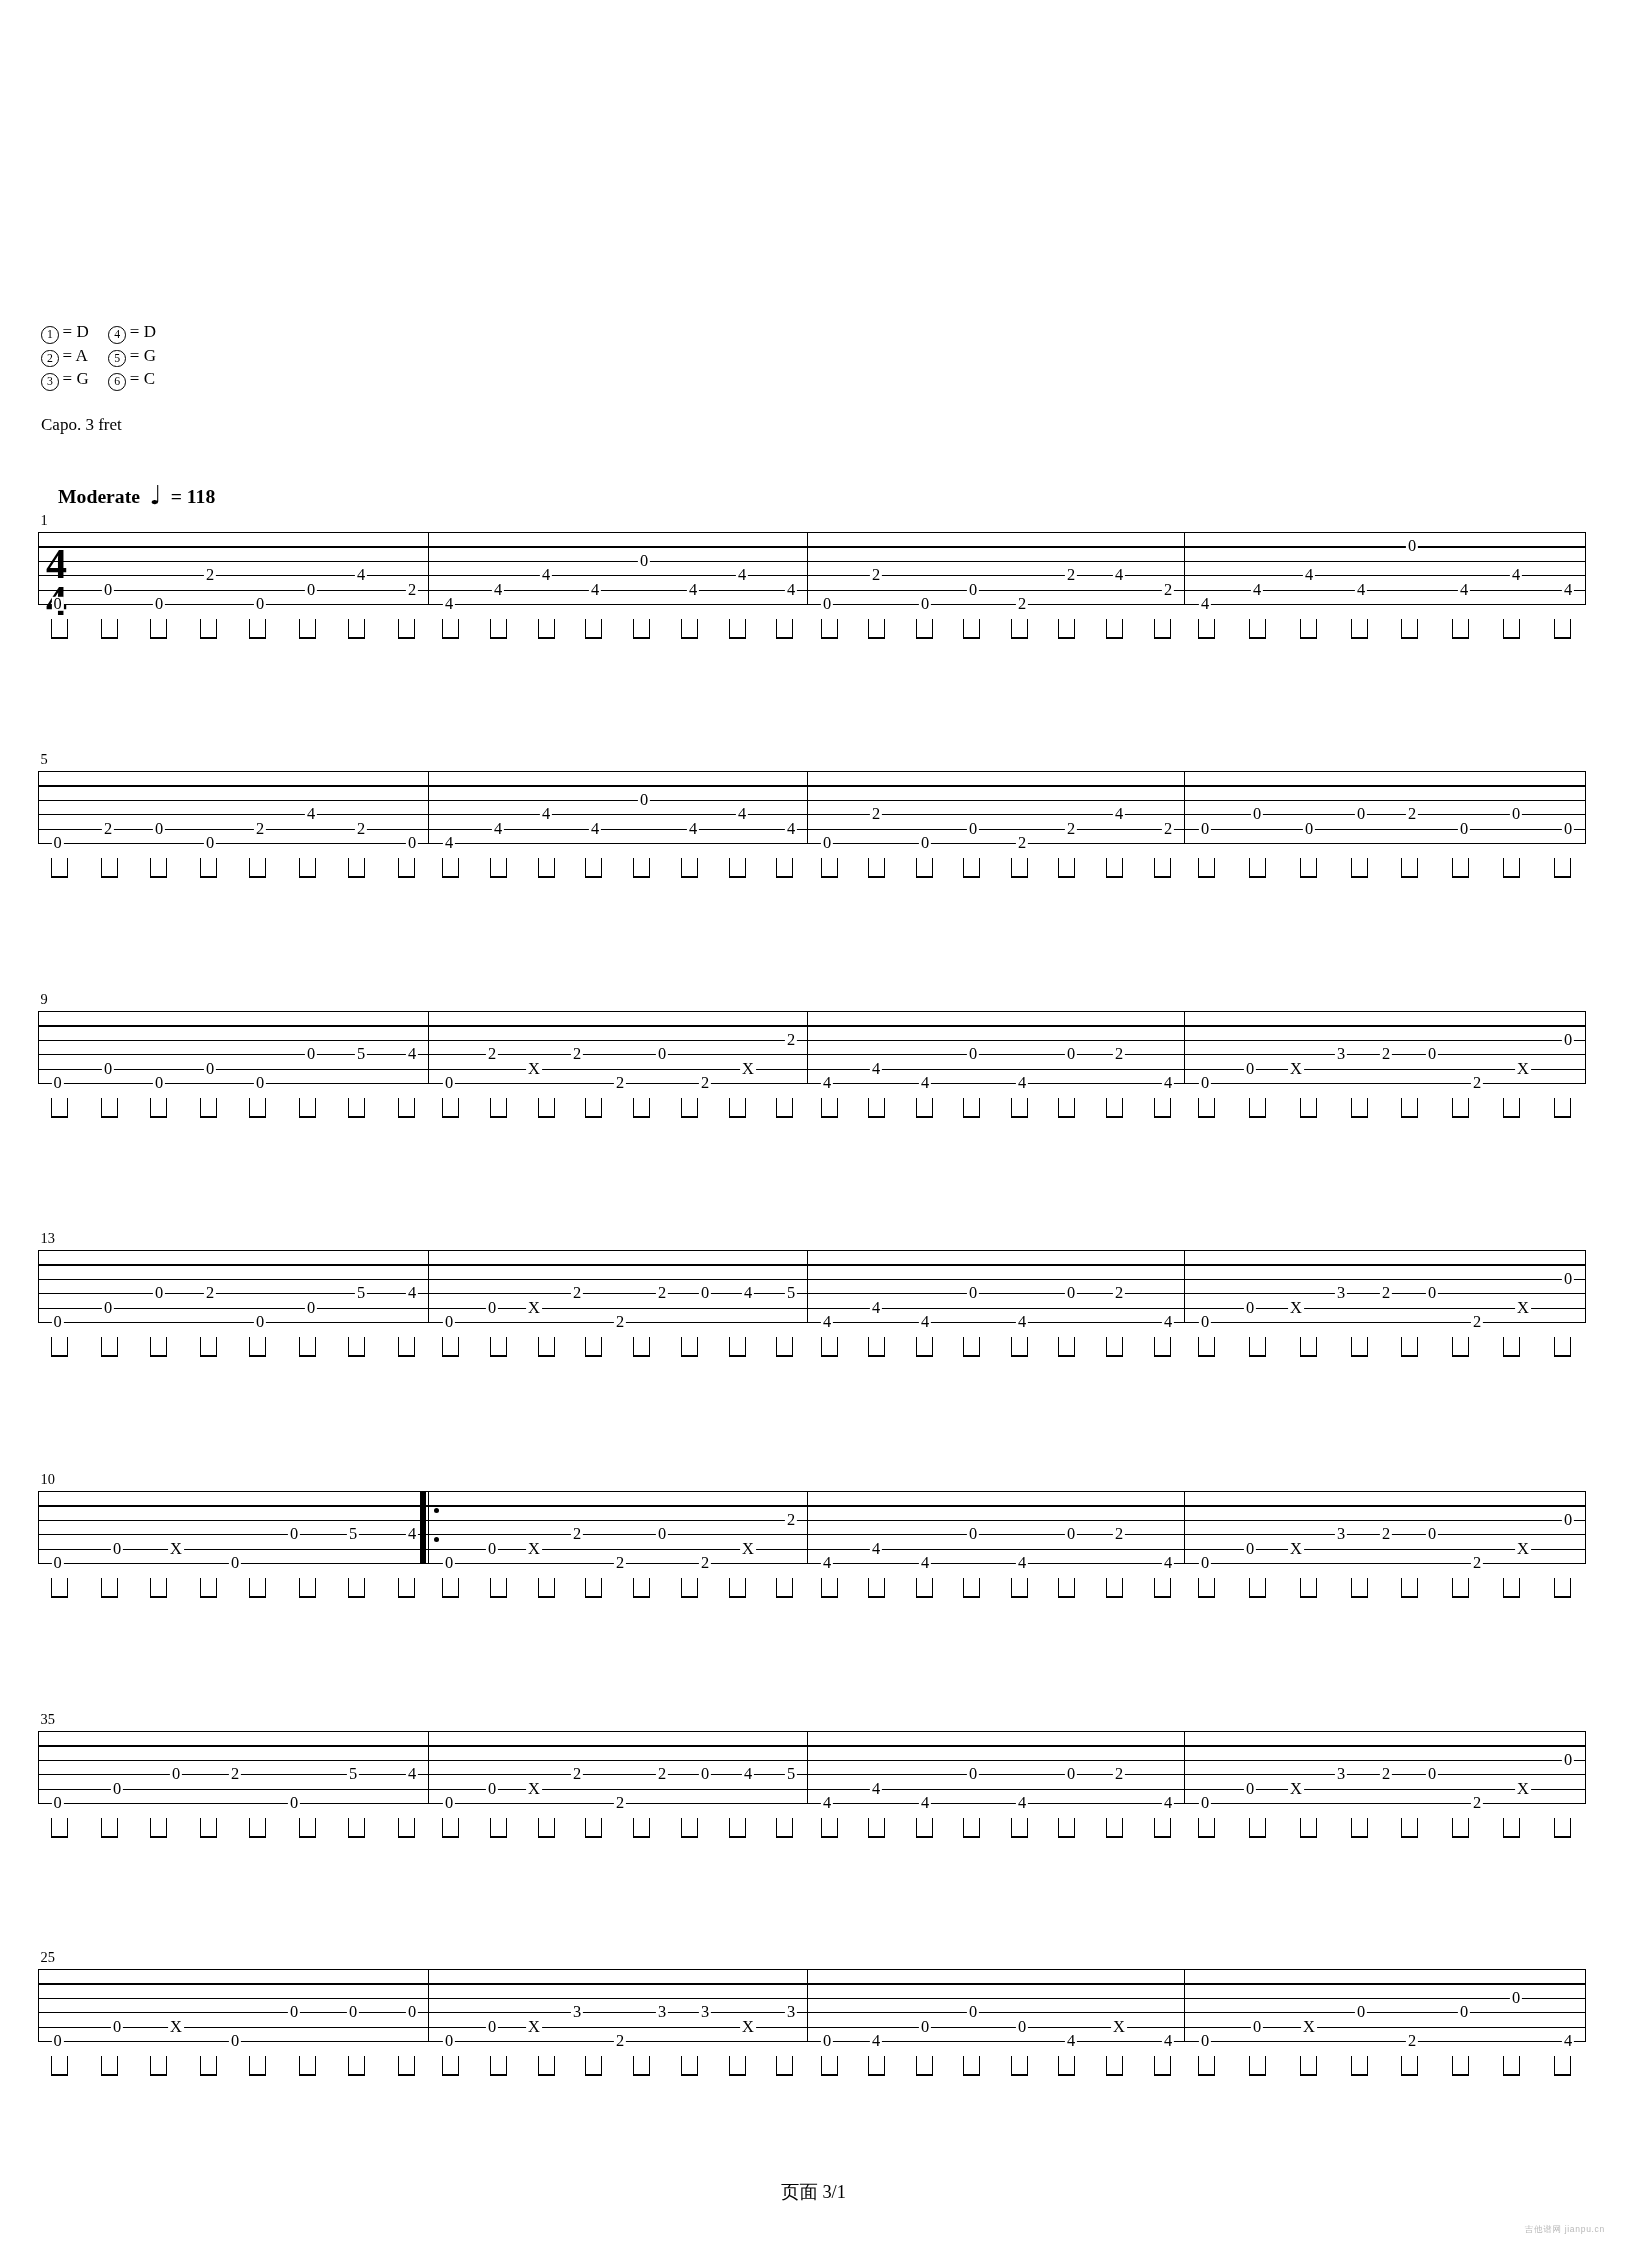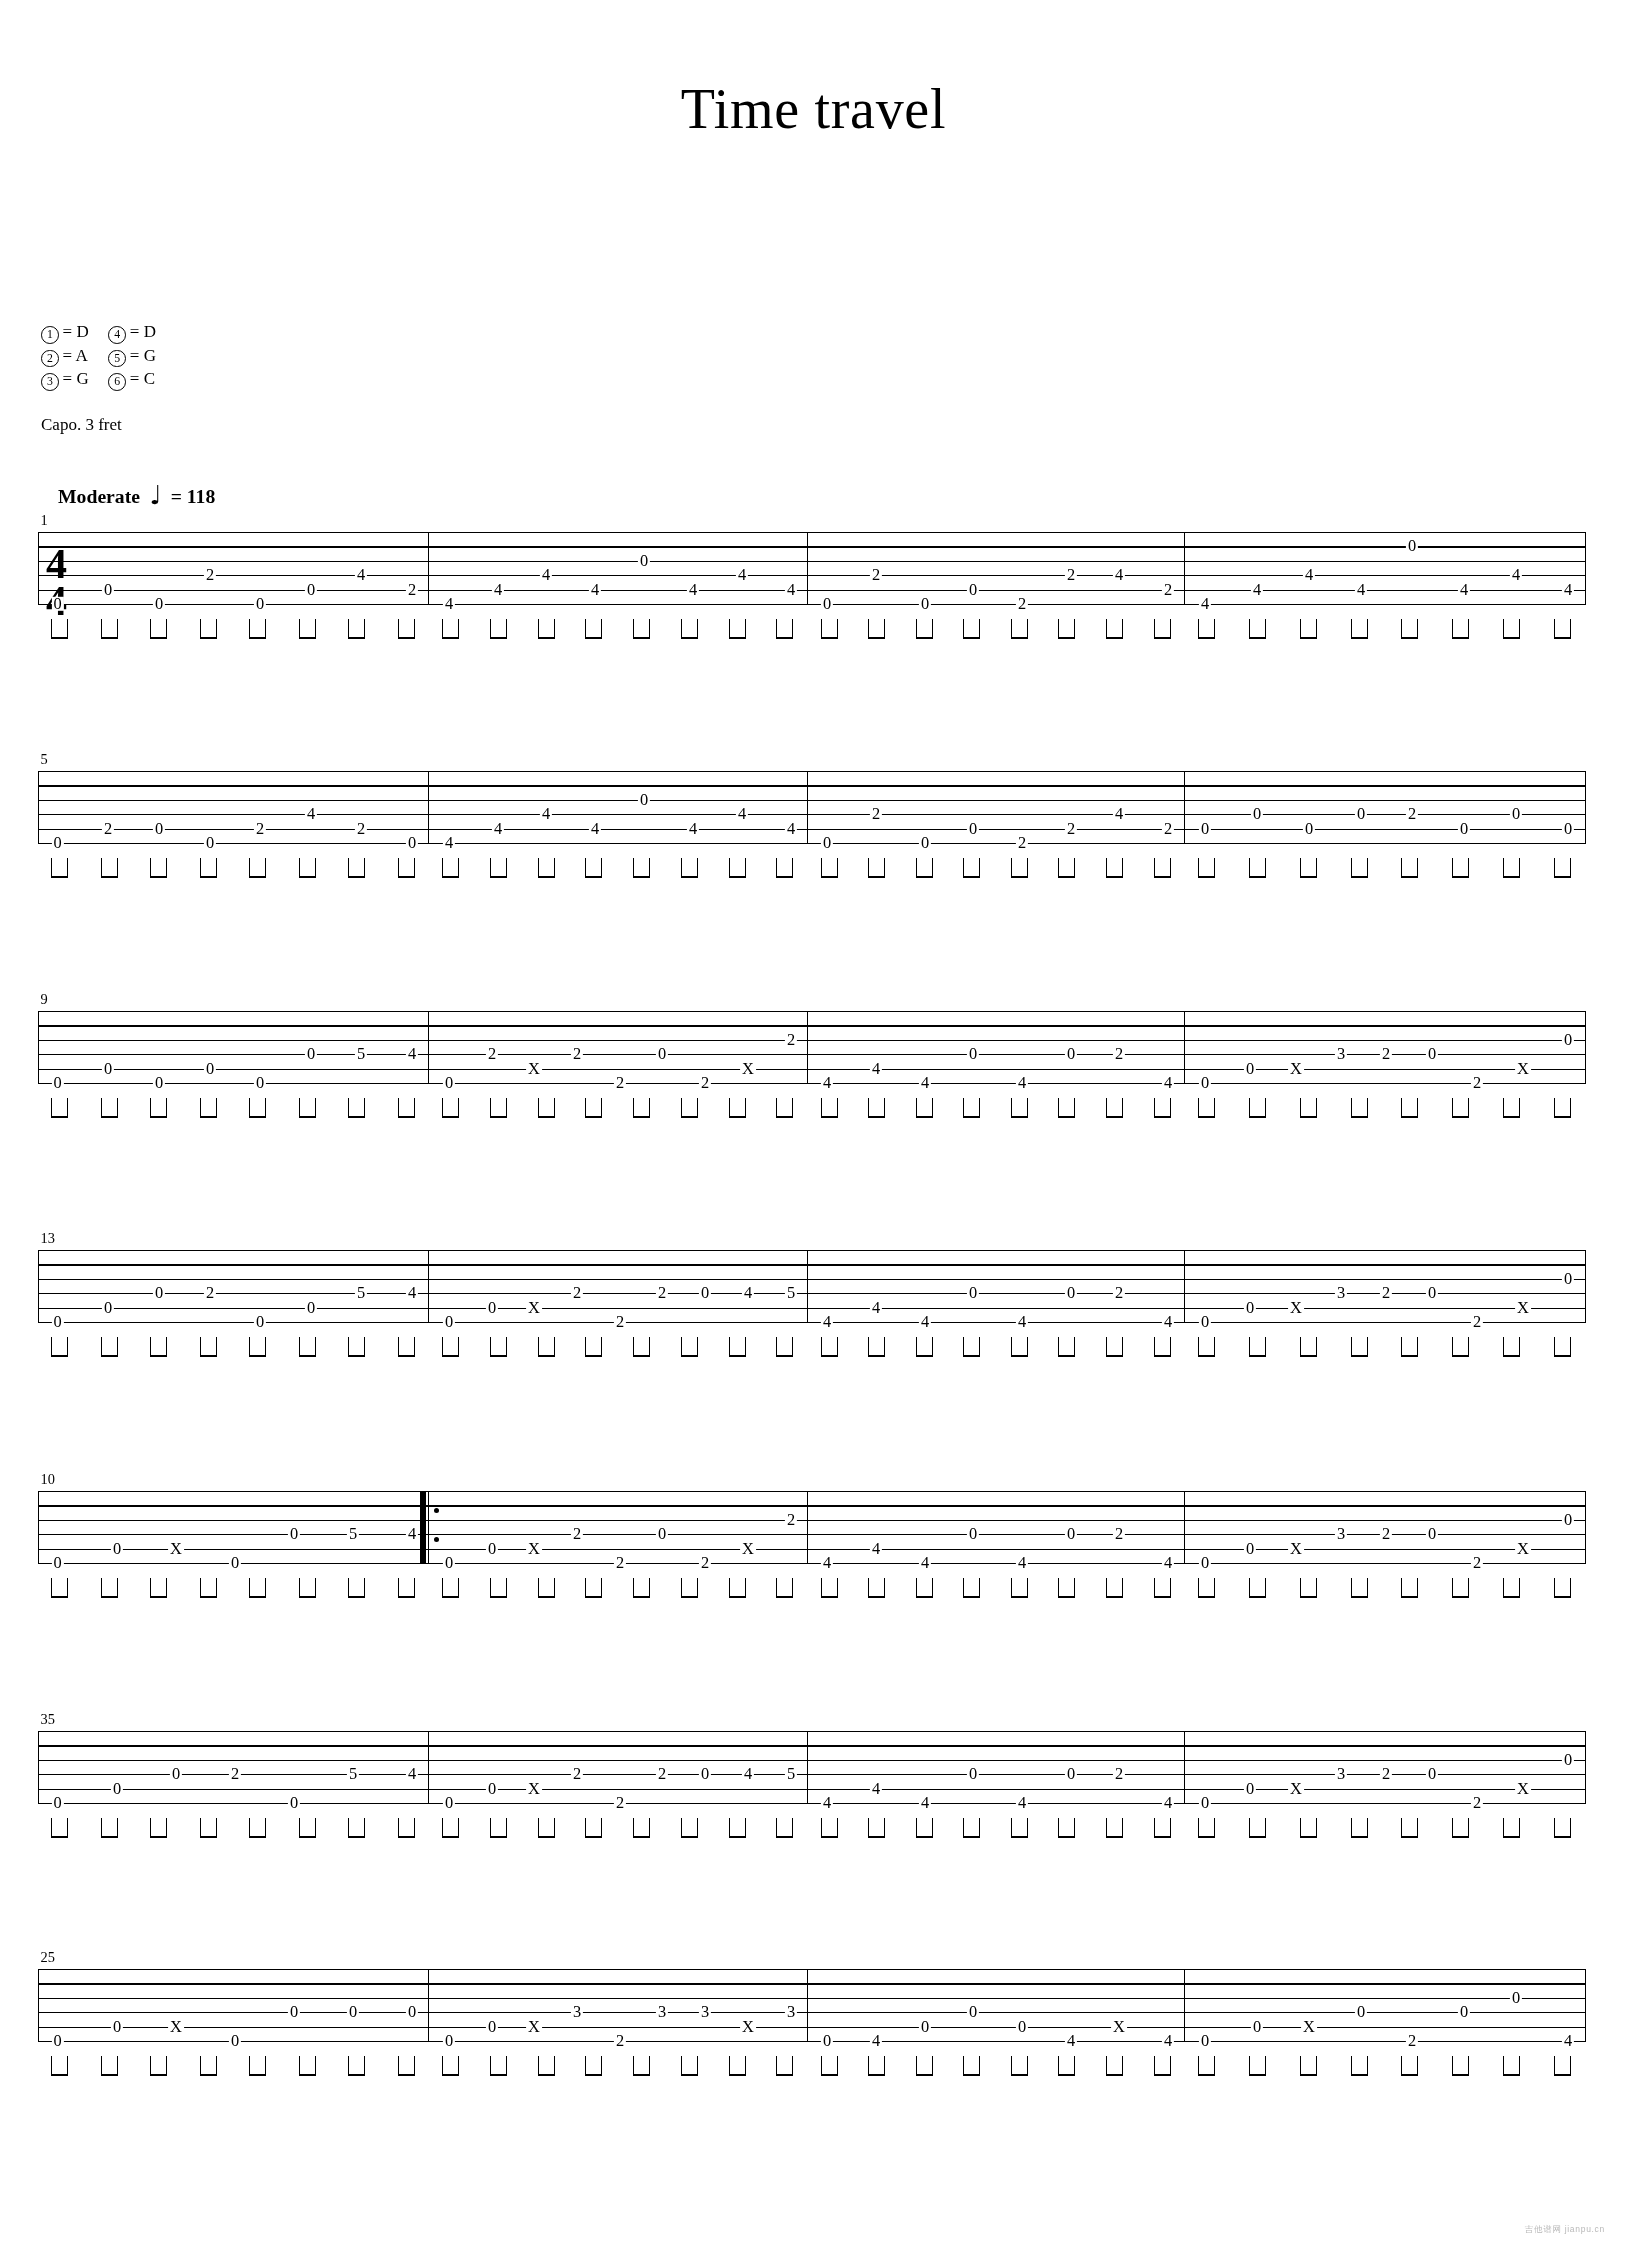--- a/index.html
+++ b/index.html
@@ -164,21 +164,20 @@
     text-align: center;
     font-size: 11.8px;
     vertical-align: -2px;
   }
 </style>
 </head>
 <body>
 
 <div class="page">
 
-  <div class="title">Time travel</div>
 
   <div class="tuning">
     <table>
       <tbody>
           <tr>
         <td><span class="circ">1</span></td>
         <td>= D</td>
         <td style="padding-left:15.7px"><span class="circ">4</span></td>
         <td>= D</td>
       </tr>
@@ -1671,15 +1670,16 @@
           </div>
           <div class="rhythm-group" style="left: 1516px; top: 87px;">
             <div style="position:absolute;left:0;top:0;width:1.3px;height:19.7px;background:#000"></div>
             <div style="position:absolute;left:0;top:18.4px;width:17px;height:1.3px;background:#000"></div>
             <div style="position:absolute;left:15.7px;top:0;width:1.3px;height:19.7px;background:#000"></div>
           </div>
         </div>
       </div>
     </div>
 
+  <div class="footer">页面 3/1</div>
   <div class="watermark">吉他谱网 jianpu.cn</div>
 </div>
 
 
 </body></html>

